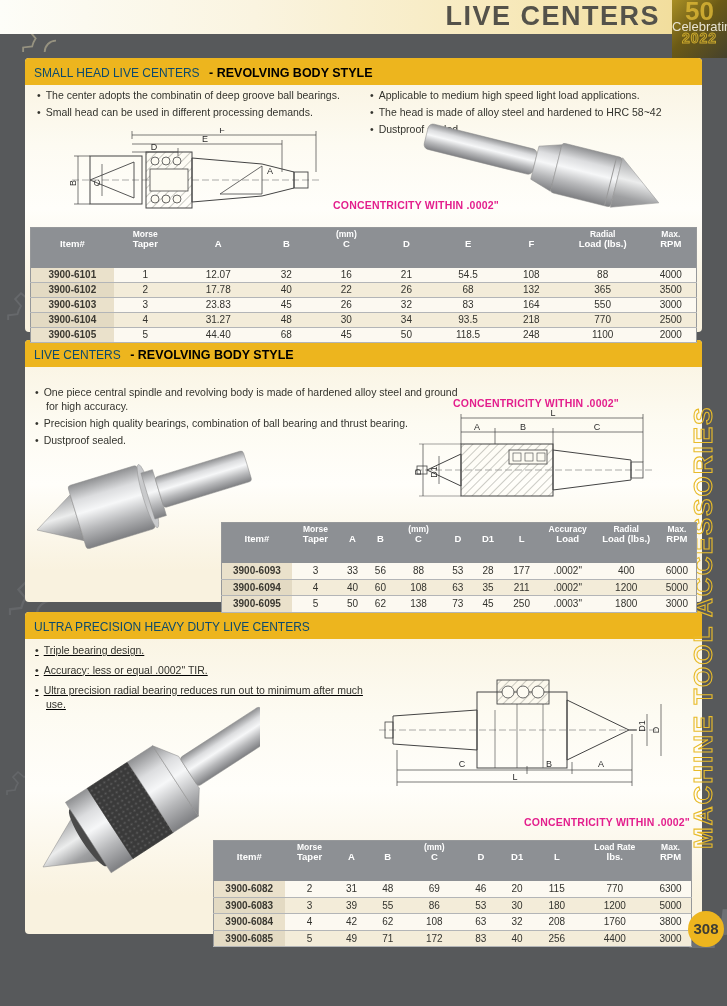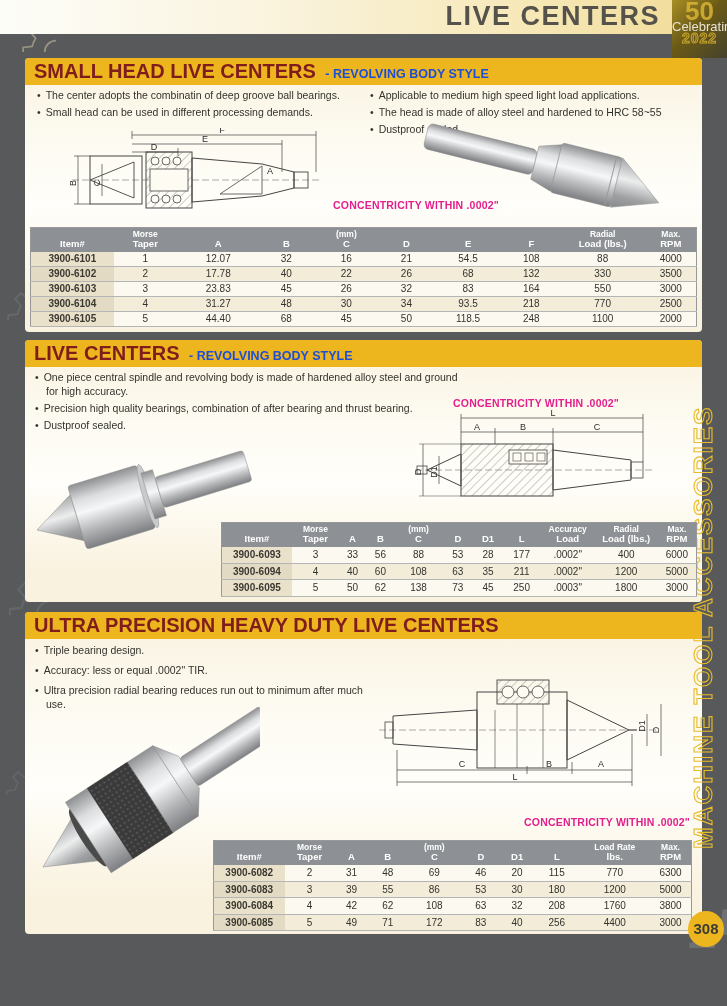--- a/index.html
+++ b/index.html
@@ -20,45 +20,45 @@
     -webkit-text-fill-color:transparent;-webkit-text-stroke:1px #caa82d;}
 
   
   .panel{position:absolute;left:25px;width:677px;border-radius:4px;
     background:linear-gradient(180deg,#f9f2df 0%,#fdfbf2 32%,#fffefa 55%,#f9f2df 88%);}
   #panel1{top:58px;height:274px;}
   #panel2{top:340px;height:262px;}
   #panel3{top:612px;height:322px;}
   .panel-header{position:absolute;left:0;right:0;top:0;height:27px;background:#edb51e;
     border-radius:4px 4px 0 0;line-height:27px;padding-left:9px;white-space:nowrap;}
-  .ph-title{font-size:20px;font-weight:bold;color:#7f1d1d;}
-  .ph-sub{font-size:12.5px;font-weight:bold;color:#1d4ed8;margin-left:5px;}
+  .ph-title{font-size:12px;font-weight:normal;color:#0c4a6e;}
+  .ph-sub{font-size:12.5px;font-weight:bold;color:#000000;margin-left:5px;}
 
   ul.bullets{position:absolute;margin:0;padding:0;list-style:none;}
   ul.bullets li{font-size:10.5px;line-height:1.32;color:#33332d;padding-left:11px;text-indent:-11px;margin-bottom:3px;}
   ul.bullets li::before{content:"\2022";margin-right:5px;}
   #panel1 .col-left{left:12px;top:31px;width:330px;}
   #panel1 .col-right{left:345px;top:31px;width:330px;}
-  #panel2 .bullets{left:10px;top:31px;width:430px;}
-  #panel3 .bullets{left:10px;top:32px;width:335px;}
+  #panel2 .bullets{left:10px;top:46px;width:430px;}
+  #panel3 .bullets{left:10px;top:32px;width:335px;text-decoration:underline;}
   #panel3 .bullets li{margin-bottom:6px;}
 
   .concentricity{position:absolute;font-size:10.5px;font-weight:bold;color:#e31f8d;letter-spacing:.2px;}
   #conc1{left:308px;top:141px;width:250px;}
   #conc2{left:428px;top:57px;width:240px;}
   #conc3{right:12px;top:204px;width:260px;text-align:right;}
 
   
   .table-wrap{position:absolute;z-index:3;}
   #tw1{left:5px;right:5px;top:169px;}
   #tw2{left:196px;top:182px;width:476px;}
   #tw3{left:188px;top:228px;width:479px;}
   table.spec-table{border-collapse:collapse;table-layout:fixed;width:100%;
     border:1px solid #96989a;background:#fcf9f1;}
-  .spec-table th{background:#8d9094;color:#fff;padding:2px 1px 2px 1px;vertical-align:bottom;}
+  .spec-table th{background:#8d9094;color:#fff;padding:2px 1px 18px 1px;vertical-align:bottom;}
   .th-top{font-size:8.5px;font-weight:bold;line-height:1.1;text-align:center;}
   .th-bot{font-size:9.5px;font-weight:bold;line-height:1.15;text-align:center;}
   .spec-table td{font-size:10px;text-align:center;border-bottom:1px solid #b3b5b7;
     color:#33332e;padding:0;line-height:1;}
   .t1 td{height:14px;}
   .t2 td,.t3 td{height:15.5px;}
   .spec-table td.item-col{font-weight:bold;background:#eae1cb;color:#3a3831;}
   .spec-table tbody tr:nth-child(even){background:#f3ecd9;}
   .spec-table tbody tr:nth-child(even) td.item-col{background:#e3dac3;}
   
@@ -164,21 +164,21 @@
     <div class="panel-header">
       <span class="ph-title">SMALL HEAD LIVE CENTERS</span>
       <span class="ph-sub">- REVOLVING BODY STYLE</span>
     </div>
     <ul class="bullets col-left">
       <li>The center adopts the combinatin of deep groove ball bearings.</li>
       <li>Small head can be used in different processing demands.</li>
     </ul>
     <ul class="bullets col-right">
       <li>Applicable to medium high speed light load applications.</li>
-      <li>The head is made of alloy steel and hardened to HRC 58~55</li>
+      <li>The head is made of alloy steel and hardened to HRC 58~42</li>
       <li>Dustproof sealed.</li>
     </ul>
 
     <svg class="diagram" id="diag1" width="255" height="97" viewBox="0 0 255 97">
       <line x1="2" y1="52" x2="252" y2="52" stroke="#888" stroke-width="0.7" stroke-dasharray="7 3"></line>
       <rect x="20" y="28" width="52" height="48" fill="none" stroke="#444" stroke-width="1"></rect>
       <polygon points="20,52 64,34 64,70" fill="none" stroke="#444" stroke-width="0.9"></polygon>
       <rect x="76" y="24" width="46" height="56" fill="url(#hat)" stroke="#444" stroke-width="1"></rect>
       <rect x="80" y="41" width="38" height="22" fill="#fdfbf2" stroke="#444" stroke-width="0.8"></rect>
       <circle cx="85" cy="33" r="4" fill="#fdfbf2" stroke="#444" stroke-width="0.8"></circle>
@@ -283,21 +283,21 @@
             </tr>
             <tr>
               <td class="item-col">3900-6102</td>
               <td>2</td>
               <td>17.78</td>
               <td>40</td>
               <td>22</td>
               <td>26</td>
               <td>68</td>
               <td>132</td>
-              <td>330</td>
+              <td>365</td>
               <td>3500</td>
             </tr>
             <tr>
               <td class="item-col">3900-6103</td>
               <td>3</td>
               <td>23.83</td>
               <td>45</td>
               <td>26</td>
               <td>32</td>
               <td>83</td>
@@ -334,21 +334,21 @@
     </div>
   </div>
 
   <div class="panel" id="panel2">
     <div class="panel-header">
       <span class="ph-title">LIVE CENTERS</span>
       <span class="ph-sub">- REVOLVING BODY STYLE</span>
     </div>
     <ul class="bullets">
       <li>One piece central spindle and revolving body is made of hardened alloy steel and ground for high accuracy.</li>
-      <li>Precision high quality bearings, combination of after bearing and thrust bearing.</li>
+      <li>Precision high quality bearings, combination of ball bearing and thrust bearing.</li>
       <li>Dustproof sealed.</li>
     </ul>
     <div class="concentricity" id="conc2">CONCENTRICITY WITHIN .0002"</div>
 
     <svg class="photo" id="photo2" width="230" height="160" viewBox="0 0 230 160">
       <g transform="translate(10,118) rotate(-17)">
         <polygon points="0,0 42,-24 42,24" fill="url(#met2)" stroke="#909090" stroke-width="0.5"></polygon>
         <rect x="42" y="-33" width="72" height="66" rx="3" fill="url(#met1)" stroke="#8d8d8d" stroke-width="0.5"></rect>
         <ellipse cx="116" cy="0" rx="5" ry="33" fill="#c9cacc" stroke="#949494" stroke-width="0.5"></ellipse>
         <rect x="116" y="-24" width="12" height="48" fill="url(#met1)" stroke="#8d8d8d" stroke-width="0.5"></rect>

